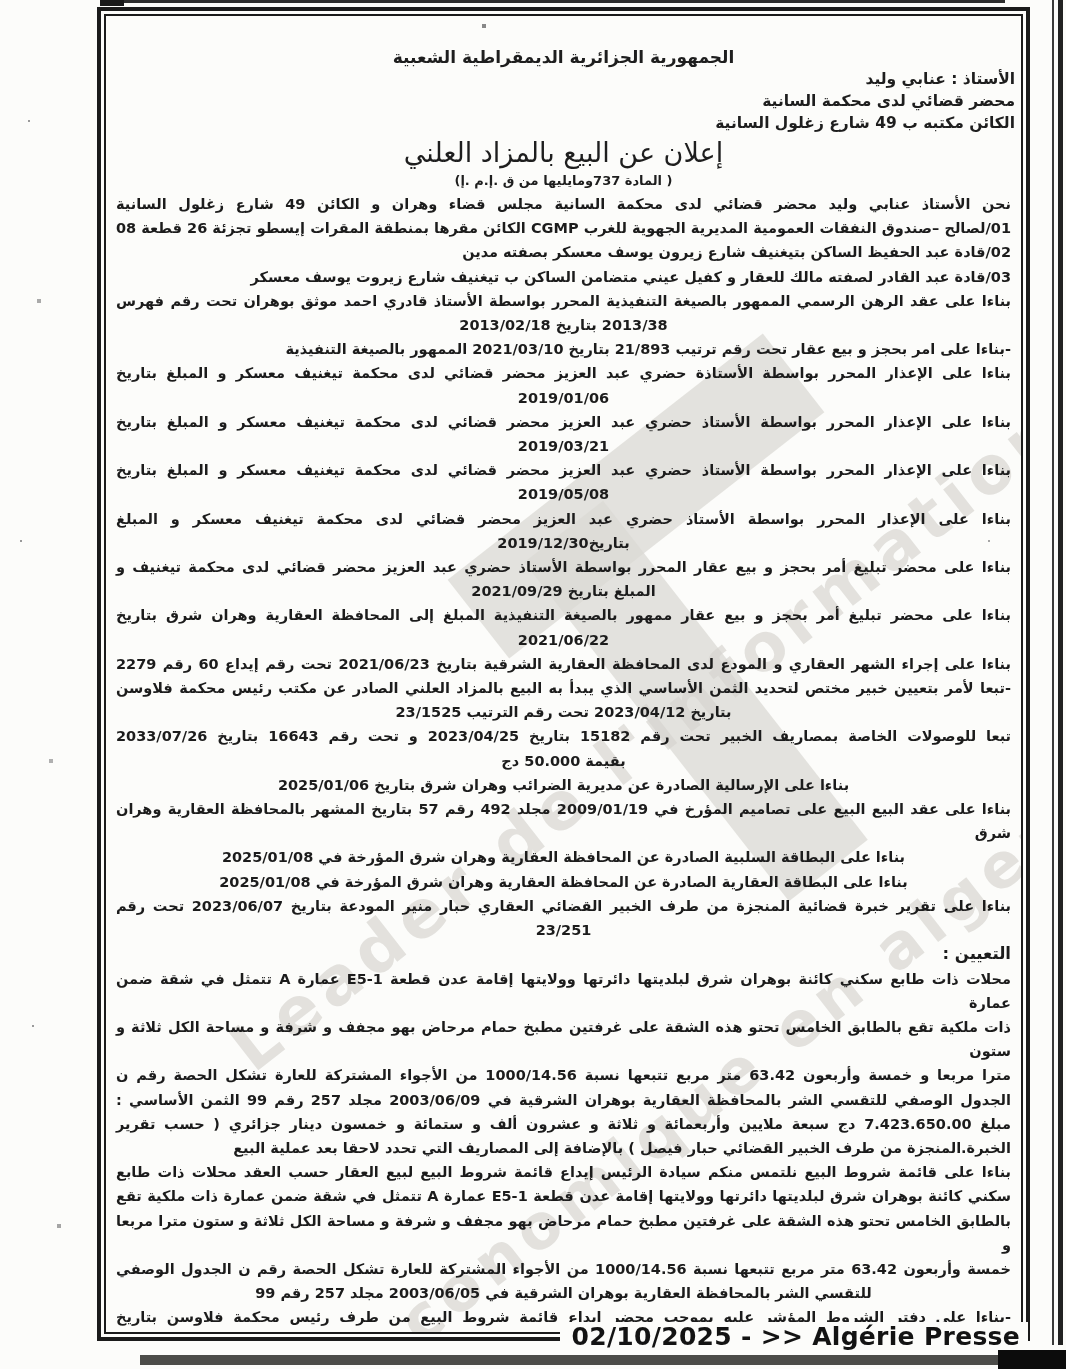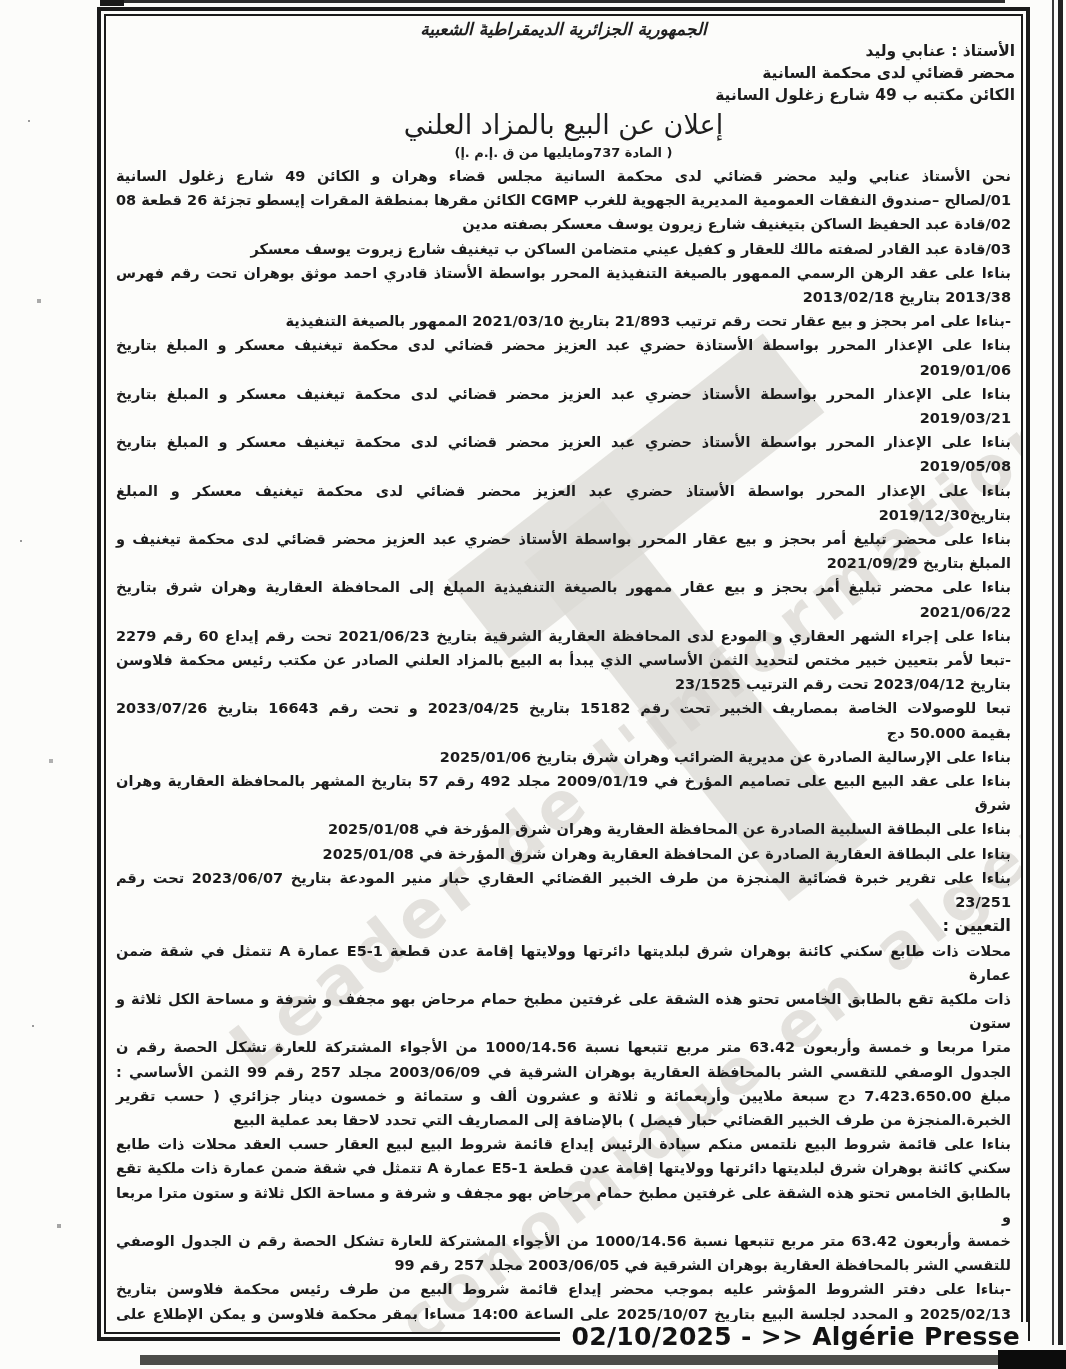--- a/index.html
+++ b/index.html
@@ -31,29 +31,29 @@
   .wm-bar1 { left:330px; top:430px; width:400px; height:100px; }
   .wm-bar2 { left:540px; top:470px; width:100px; height:430px; }
   .wm-text { position:absolute; color:#d6d4cf; font-weight:bold; white-space:nowrap;
     transform:rotate(-38deg); transform-origin:left top; opacity:.65; letter-spacing:7px; }
   .wm-t1 { left:110px; top:1010px; font-size:66px; }
   .wm-t2 { left:240px; top:1315px; font-size:62px; }
 
   
   .content { position:absolute; inset:2px 6px 2px 6px; }
   .hdr { text-align:center; font-weight:bold; direction:rtl; }
-  .hdr-l1 { margin-top:0; font-size:17px; line-height:22px;font-style:italic; }
+  .hdr-l1 { margin-top:28px; font-size:17px; line-height:22px; }
   .hdr-l  { font-size:15.5px; line-height:22px;text-align:right; }
   .doc-title { text-align:center; font-weight:normal; font-size:27px; line-height:38px; direction:rtl; }
   .legal-ref { text-align:center; font-weight:bold; font-size:13px; line-height:18px; direction:rtl; }
 
   .body { direction:rtl; font-weight:bold; font-size:14.5px; line-height:24.2px; margin-top:2px; padding:0 4px; color:#1c1c1c; }
   .ln { white-space:nowrap; }
   .a-j { text-align:justify; text-align-last:justify; white-space:normal; }
-  .a-c { }
+  .a-c { text-align:center; }
   .a-r { }
   .strong { font-size:16.5px; }
 
   .footer {
     position:absolute; left:auto; right:38px; top:1322px;
     font-weight:bold; font-size:25px; color:#131313; background:#fcfcfa;
     padding:0 8px 0 12px; direction:ltr; letter-spacing:.3px;
   }
 </style>
 </head>

